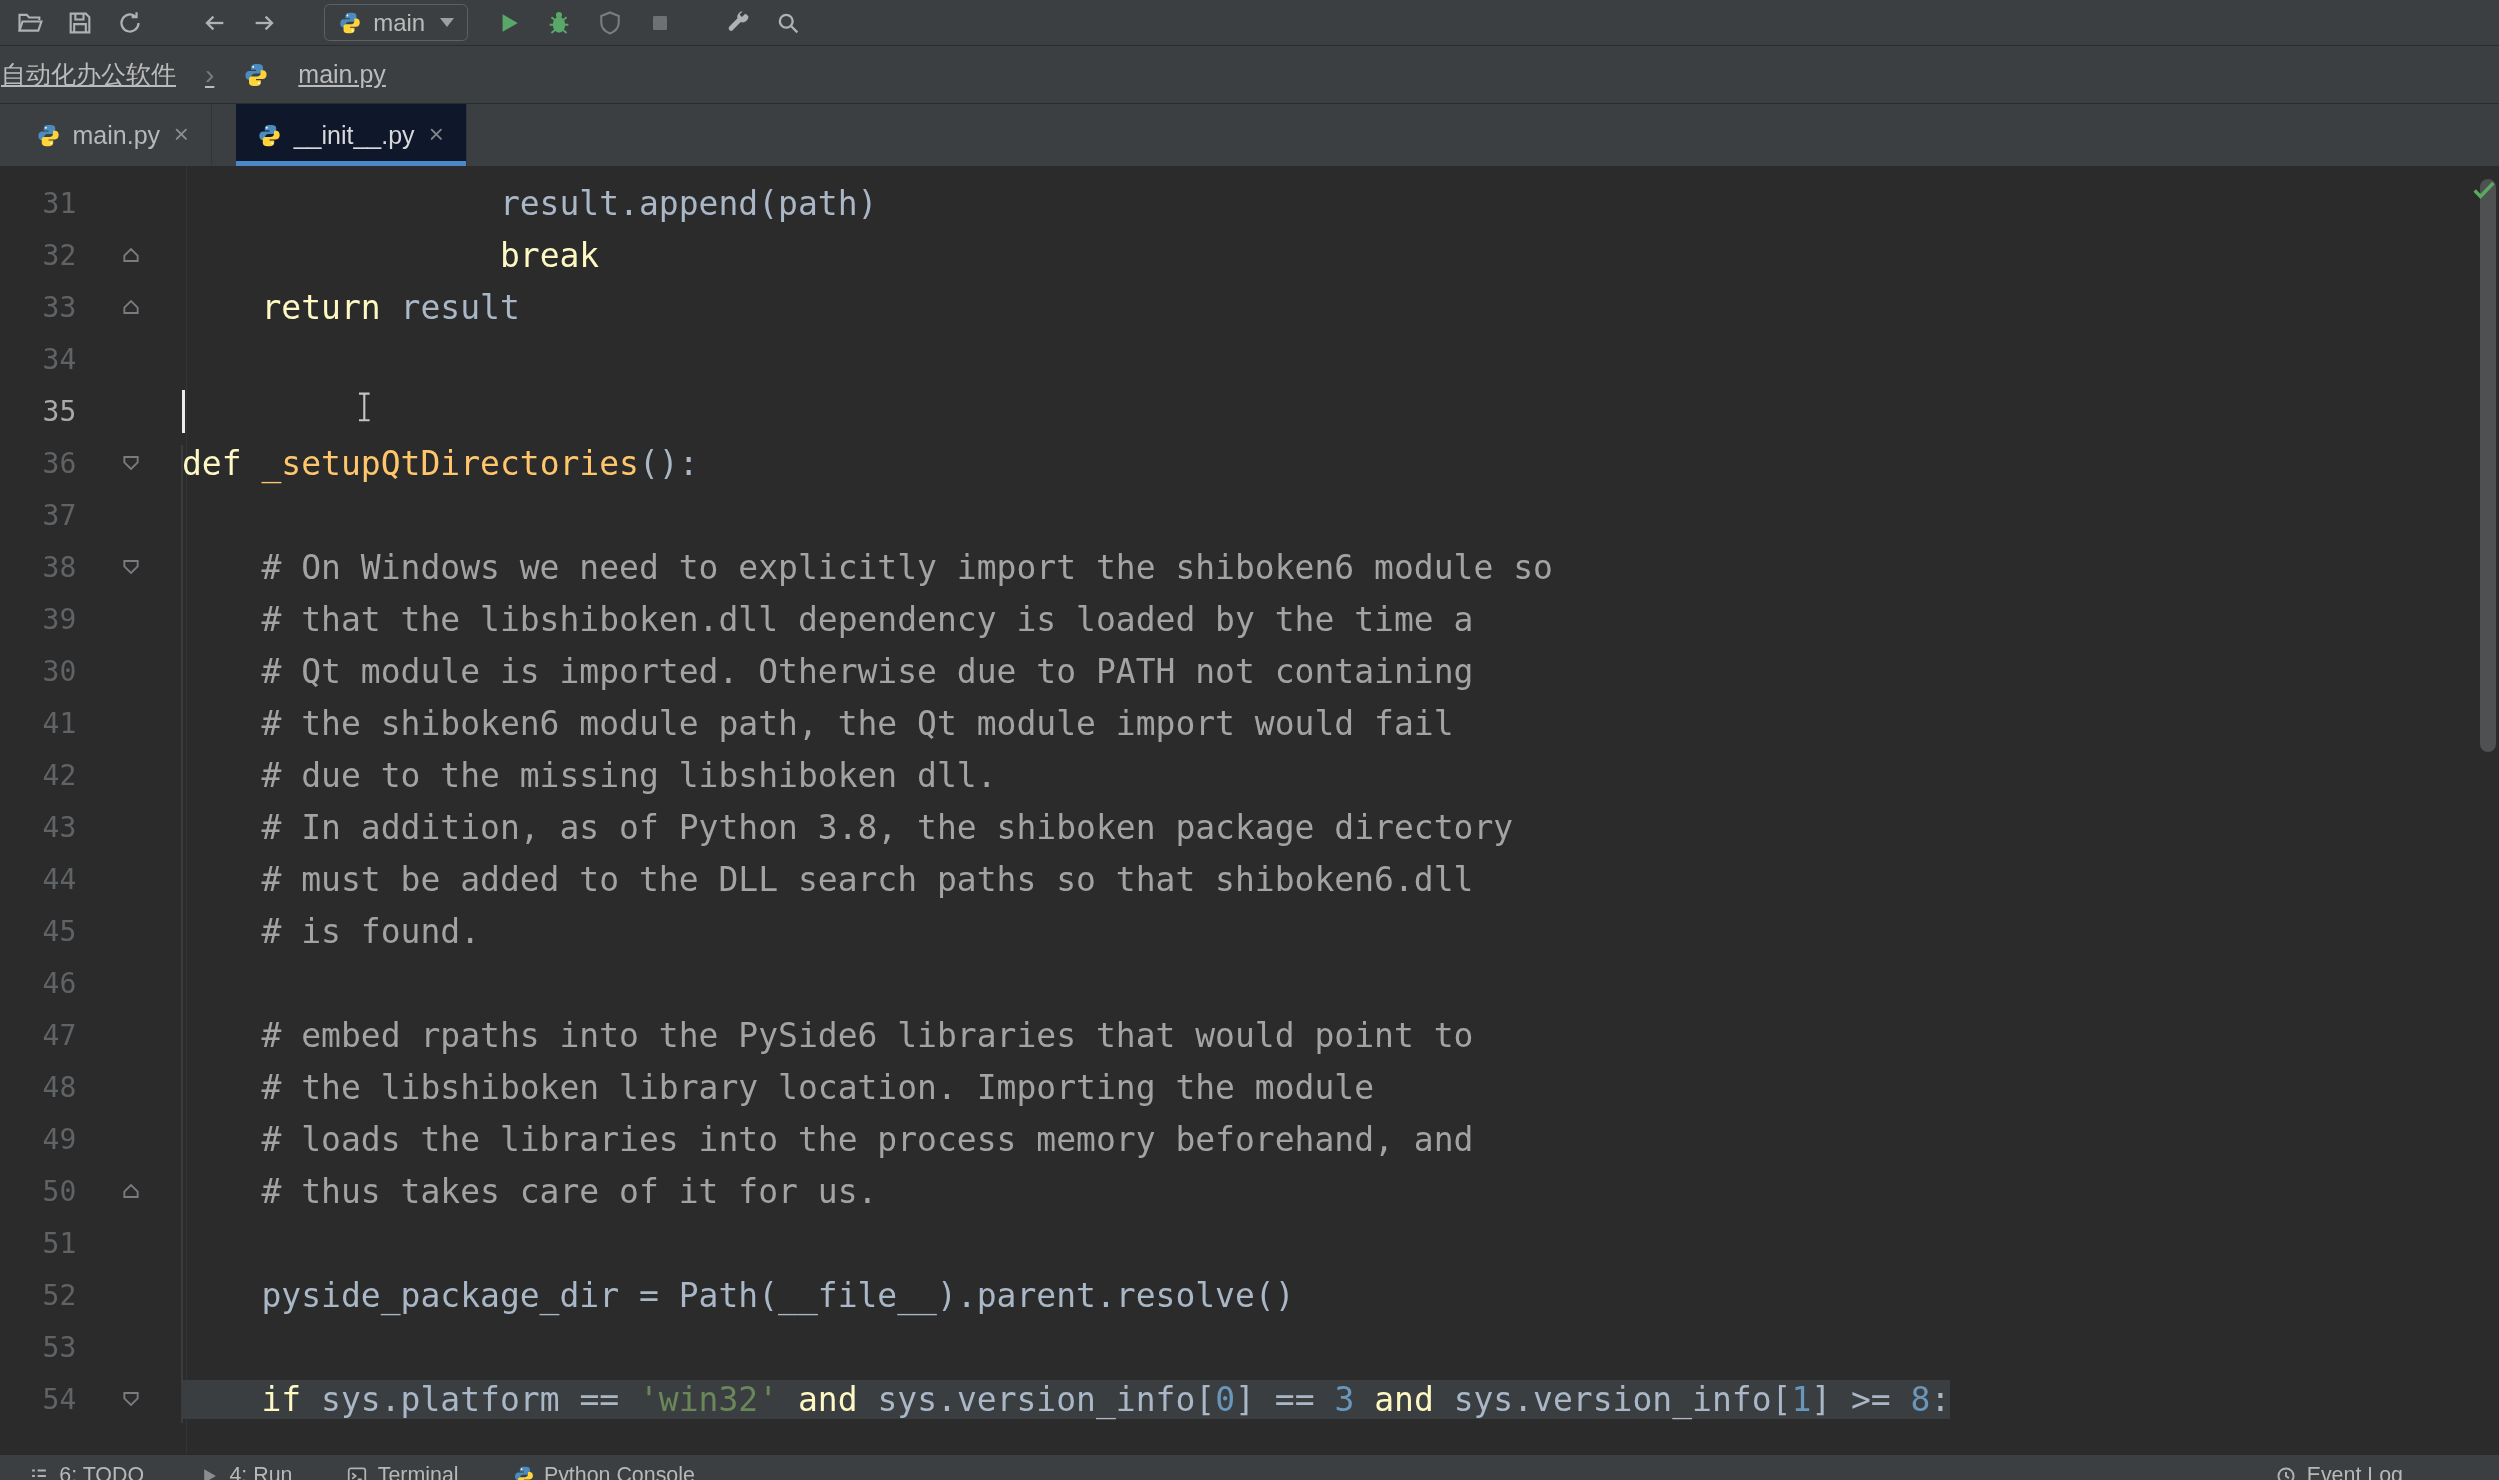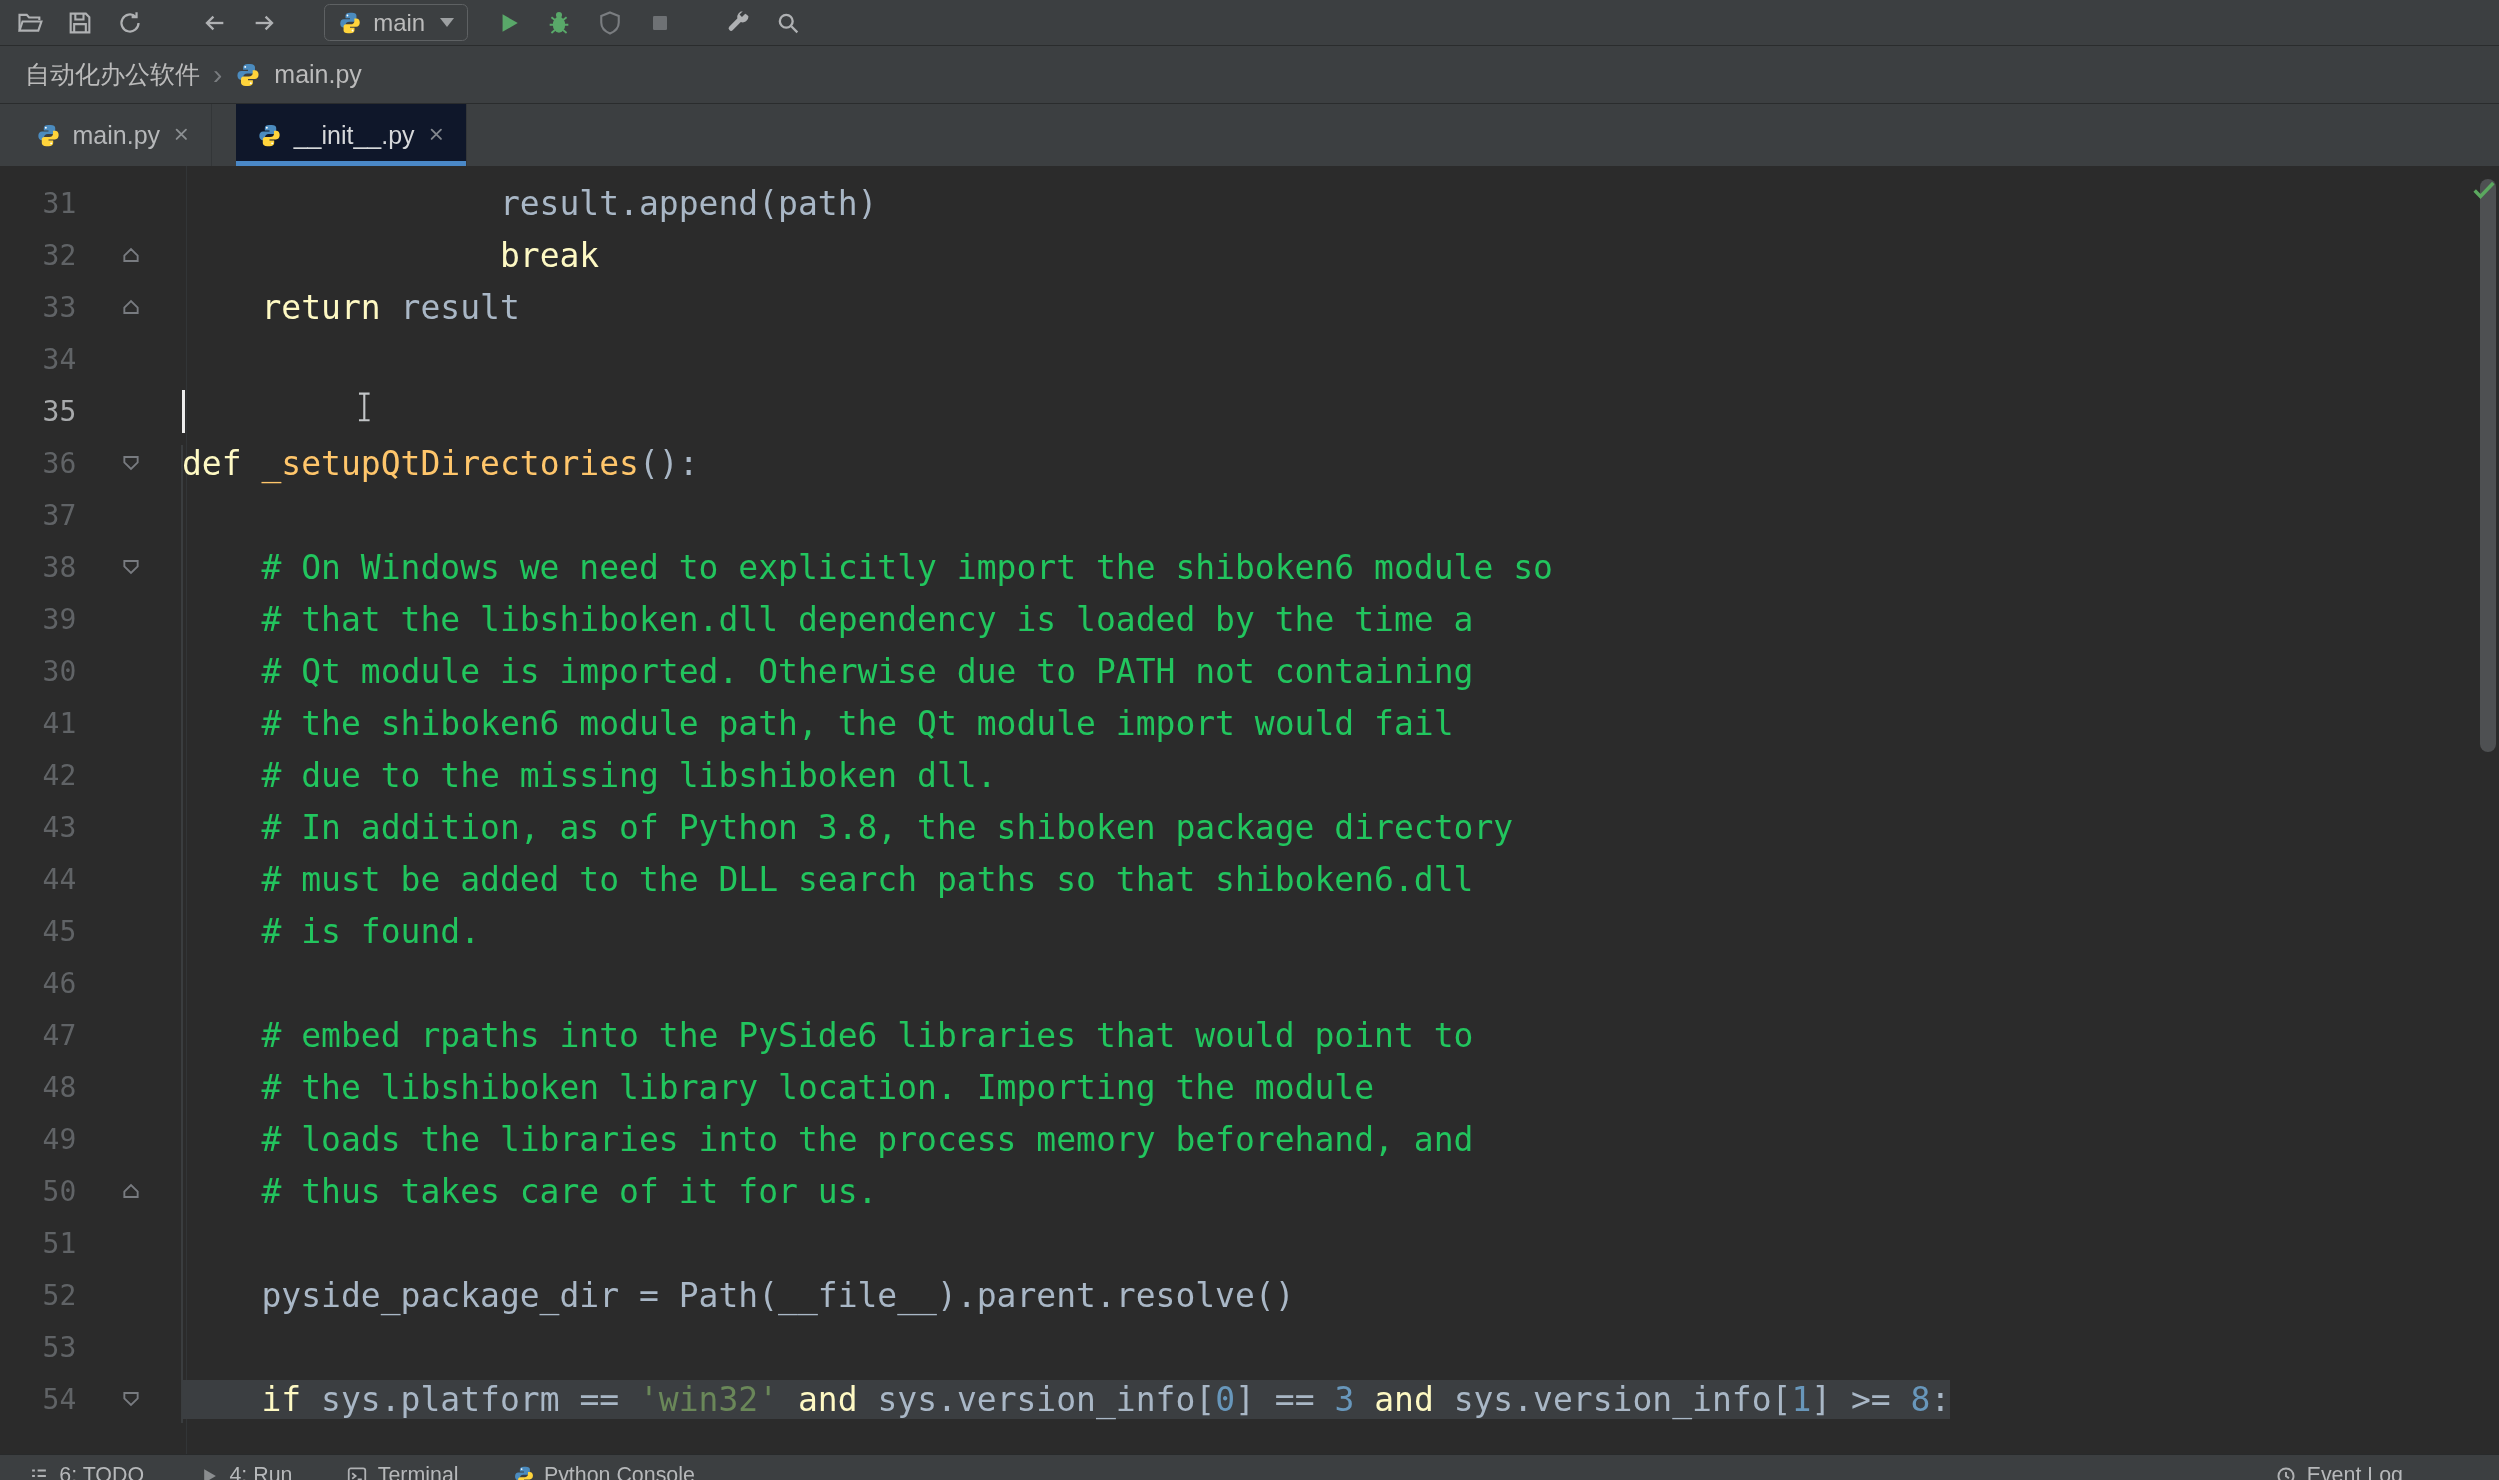--- a/index.html
+++ b/index.html
@@ -27,22 +27,22 @@
     color:#BBBBBB; font-size:24px;
   }
   .run-config .pyicon { width:24px; height:24px; }
   .dd-caret {
     width:0; height:0; border-left:7.4px solid transparent; border-right:7.4px solid transparent;
     border-top:9.3px solid #9DA0A2; margin-left:3.7px;
   }
   
   .breadcrumbs {
     height:58px; background:#3C3F41; border-bottom:0.9px solid #2A2C2D;
-    display:flex; align-items:center; gap:13px; padding:0 25px;
-    font-size:25px; color:#BBBBBB;
+    display:flex; align-items:center; gap:29px; padding:0 1px;
+    font-size:25px; color:#BBBBBB;text-decoration:underline;
   }
   .crumb-sep { color:#7A7D80; font-size:28px; }
   .breadcrumbs .pyicon { width:26px; height:26px; }
   
   .tabbar {
     height:63px; background:#3C3F41; border-bottom:0.9px solid #282B2C;
     display:flex; align-items:stretch; padding-left:15px;
   }
   .tab {
     position:relative; display:flex; align-items:center; gap:12px;
@@ -66,21 +66,21 @@
     flex:none; width:80px; text-align:right; color:#606366; font-size:28px;
     padding-right:3.7px;
   }
   .ln.cur { color:#A8AAAC; }
   .fold { flex:none; width:102px; display:flex; align-items:center; justify-content:center; }
   .fold svg { width:24px; height:24px; }
   .code { color:#A9B7C6; position:relative; }
   .tk-p { color:#A9B7C6; }
   .tk-k { color:#fef9c3;margin-top:48px; }
   .tk-f { color:#FFC66B; }
-  .tk-c { color:#22c55e; }
+  .tk-c { color:#a3a3a3; }
   .tk-s { color:#6A8759; }
   .tk-n { color:#6897BB; }
   .line.hl .code { background:#3B3E41; }
   .caret {
     display:inline-block; width:2.8px; height:43px; background:#ECECEC;
     vertical-align:middle; margin-right:-2.8px;
   }
   .gutter-separator { position:absolute; left:186px; top:0; bottom:0; width:0.9px; background:#323537; z-index:1; }
   .fold-scope-line { position:absolute; left:181px; top:279px; height:978px; width:1.9px; background:#3A3D3F; z-index:1; }
   .ibeam-cursor { position:absolute; left:355px; top:225px; width:18.6px; height:33px; z-index:5; }

